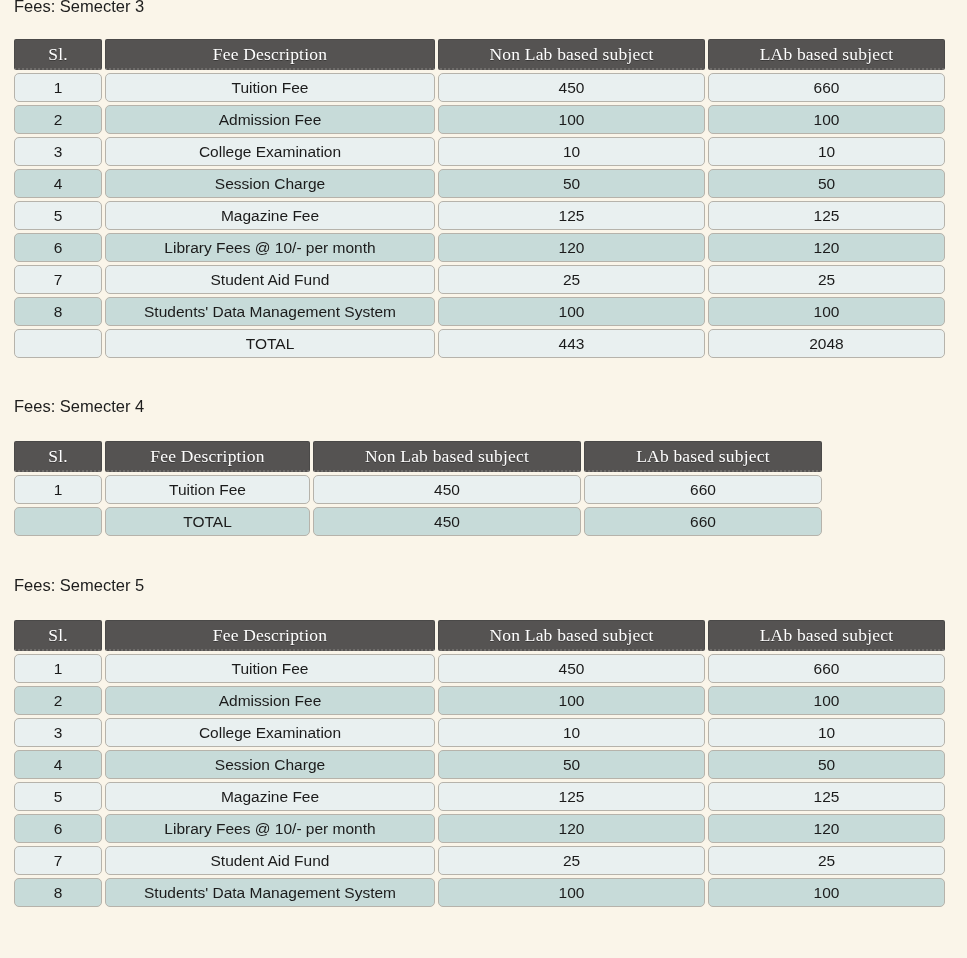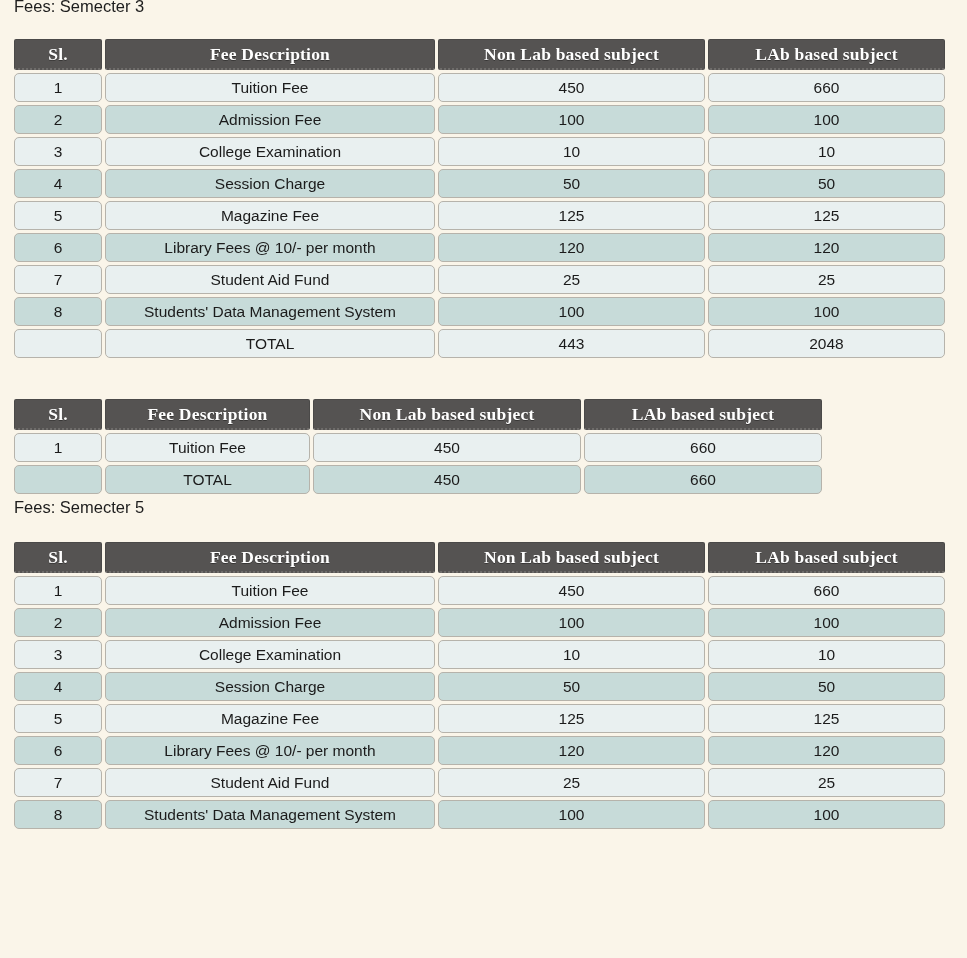--- a/index.html
+++ b/index.html
@@ -36,39 +36,39 @@
     font-weight: 400;
   }
 
   
   .sec-3 { margin-top: -4px; }
   .sec-3 .fee-table { margin-top: 20px; }
 
   .sec-4 { margin-top: 35px; }
   .sec-4 .fee-table { margin-top: 22px; }
 
-  .sec-5 { }
+  .sec-5 { margin-top: 36px; }
   .sec-5 .fee-table { margin-top: 22px; }
 
   table.fee-table {
     border-collapse: separate;
     border-spacing: 3px;
     margin-left: 11px;
     table-layout: fixed;
     background: transparent;
   }
 
   table.fee-table.wide  { width: 928px; }
   table.fee-table.narrow{ width: 805px; }
 
   table.fee-table th {
     background: #555352;
     color: #ffffff;
     font-family: "Liberation Serif", serif;
-    font-weight: bold;
+    font-weight: normal;
     font-size: 17.5px;
     letter-spacing: 0.2px;
     text-align: center;
     height: 31px;
     padding: 0 4px;
     border: 1px solid #4a4948;
     border-bottom: 2px dotted #6f6d6b;
     border-radius: 2px;
     text-shadow: 0 1px 0 rgba(0,0,0,0.35);
     box-sizing: border-box;
@@ -181,20 +181,21 @@
           <td></td>
           <td>TOTAL</td>
           <td>443</td>
           <td>2048</td>
         </tr>
       </tbody>
     </table>
   </div>
 
   <div class="section sec-4">
+    <div class="section-title">Fees: Semecter 4</div>
 
     <table class="fee-table narrow">
       <colgroup>
         <col class="c-sl">
           <col class="c-desc">
           <col class="c-non">
           <col class="c-lab">
       </colgroup>
       <thead>
         <tr>

